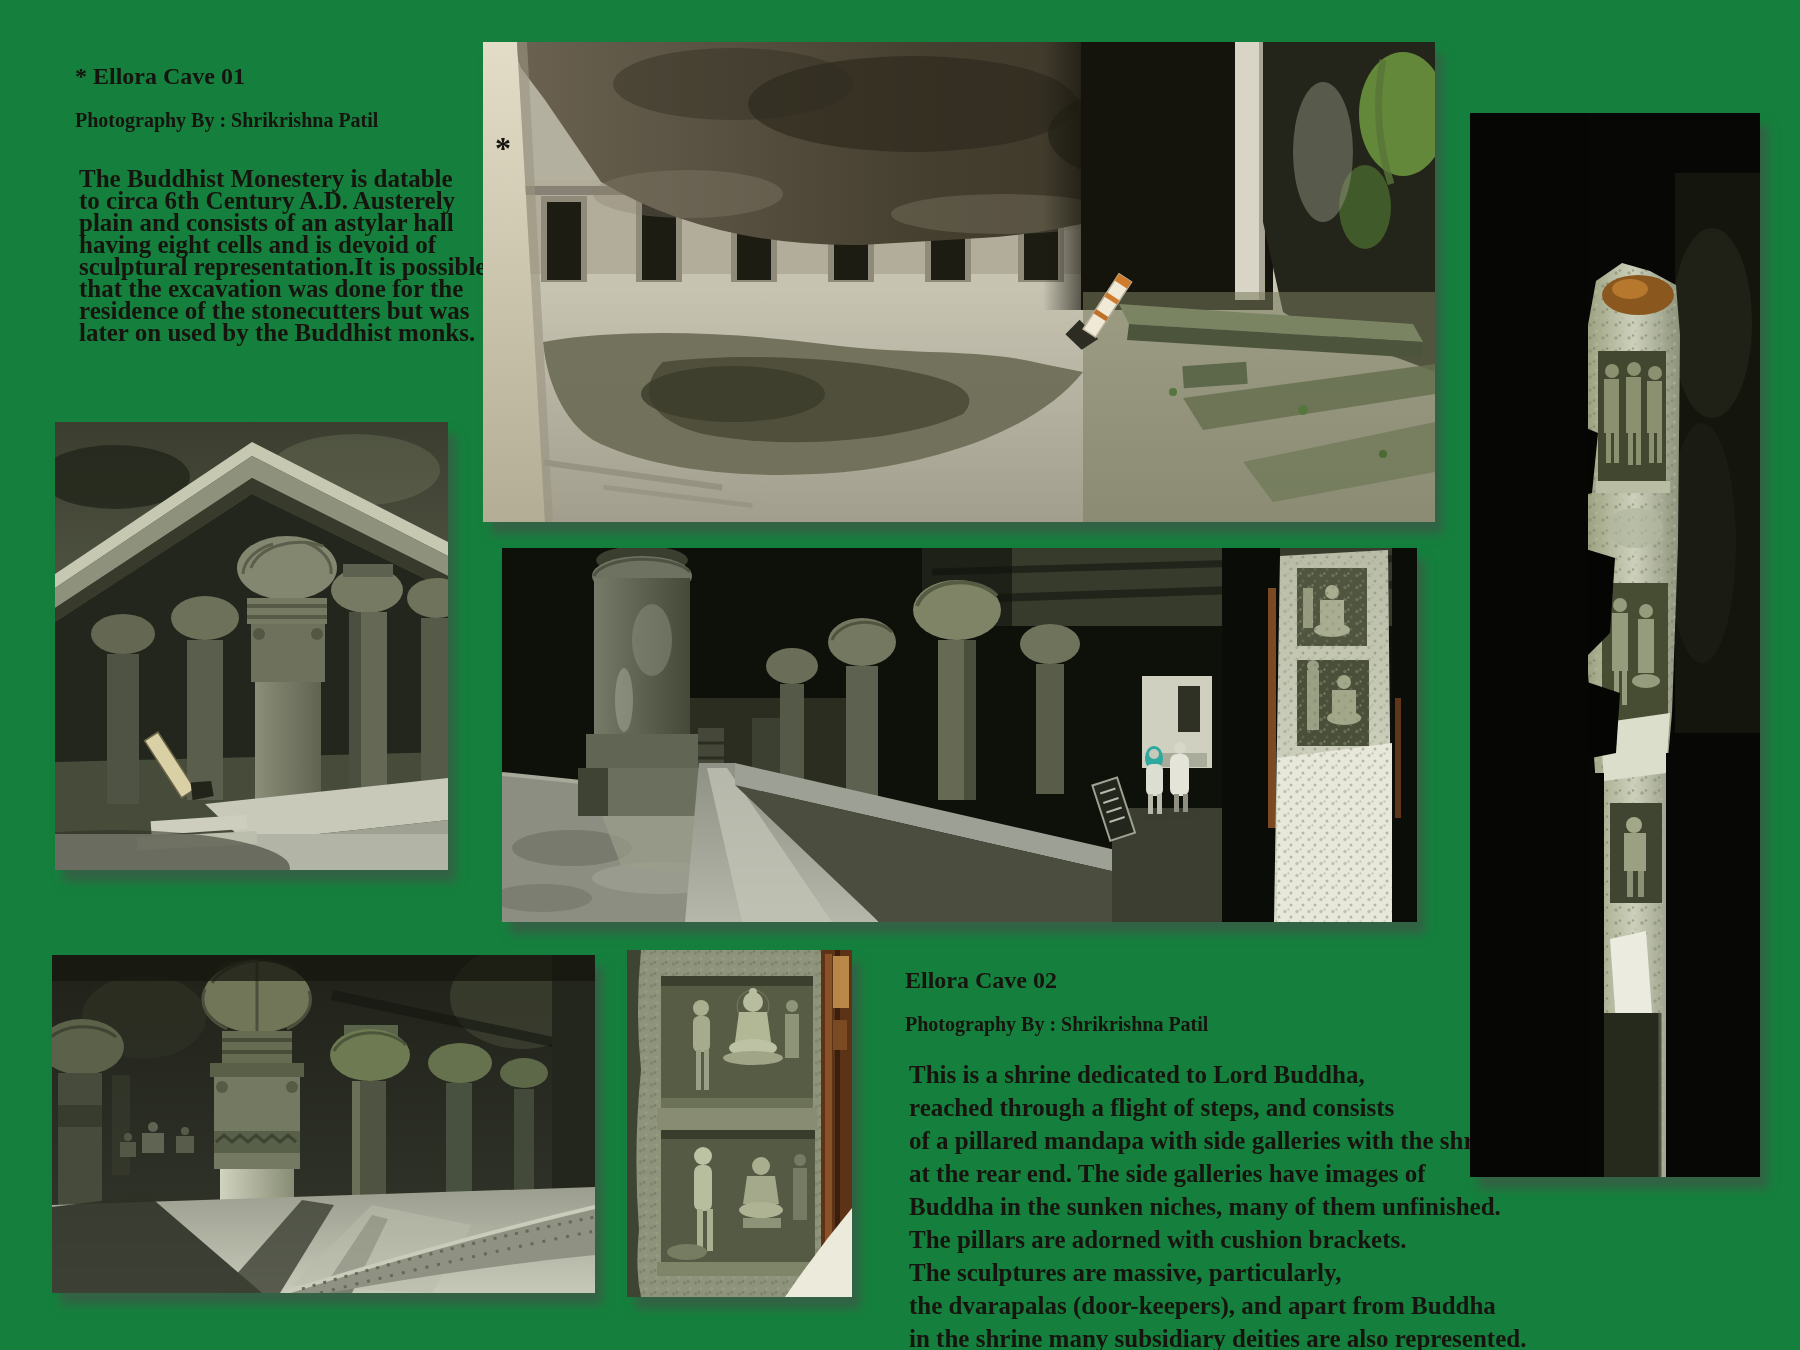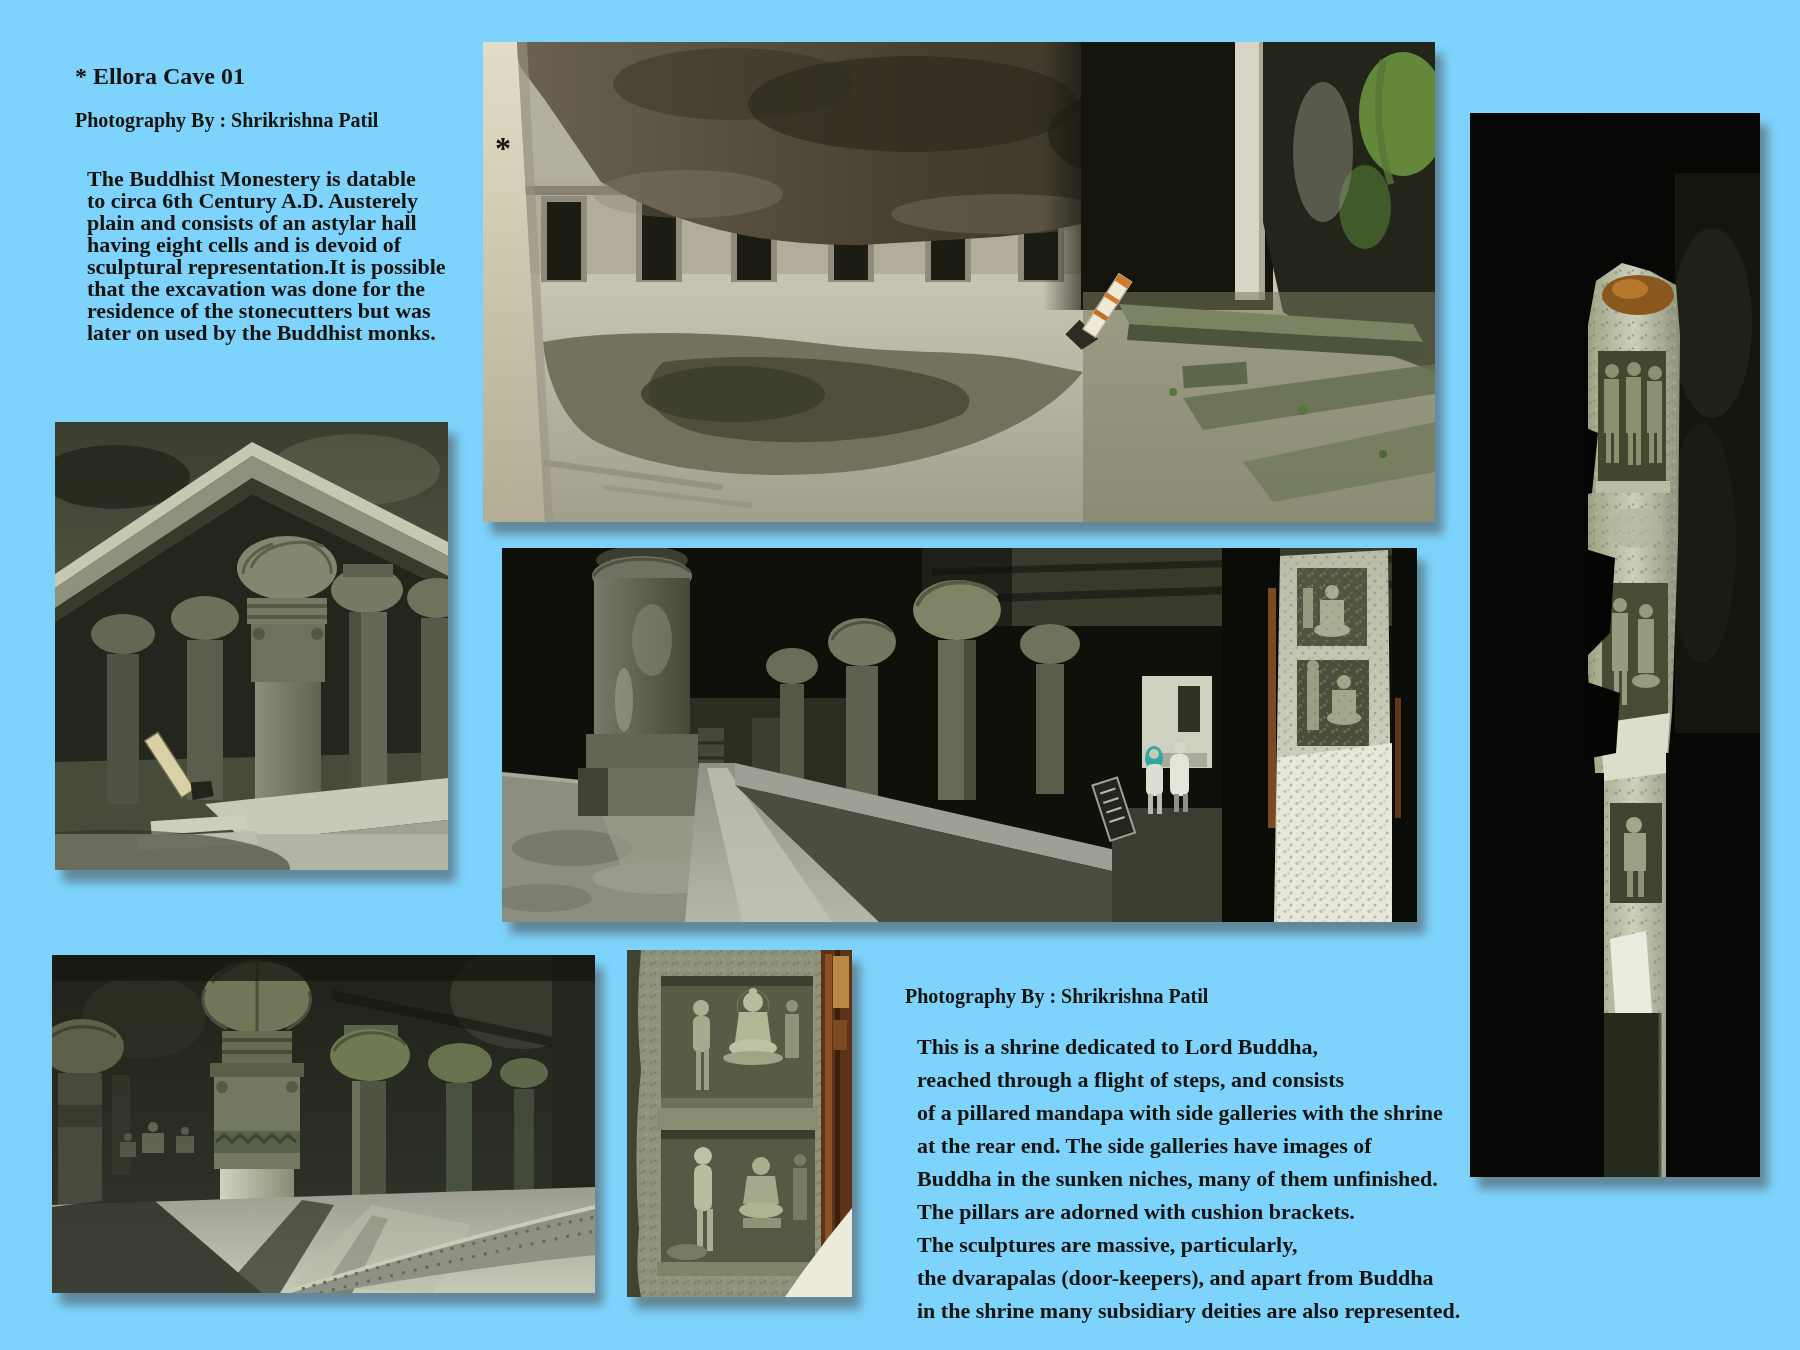--- a/index.html
+++ b/index.html
@@ -1,22 +1,22 @@
 <!DOCTYPE html>
 <html><head>
 <meta charset="utf-8">
 <style>
   html,body{margin:0;padding:0;}
   body{background:#e8e8e8;}
-  .page{position:relative;width:1800px;height:1350px;background:#7dd3fc;overflow:hidden;
+  .page{position:relative;width:1800px;height:1350px;background:#15803d;overflow:hidden;
         font-family:"Liberation Serif", serif;color:#17140f;}
   .textblock{position:absolute;font-weight:bold;}
   .tb-title{font-size:24px;line-height:28px;margin:0 0 18px 0;}
   .tb-credit{font-size:20px;line-height:24px;margin:18px 0 36px 0;}
-  .tb-body{font-size:22px;line-height:22px;margin:12px;white-space:pre-line;}
+  .tb-body{font-size:25px;line-height:22px;margin:4px;white-space:pre-line;}
   .block-cave02 .tb-credit{margin-bottom:22px;}
   .block-cave02 .tb-body{line-height:33px;}
   figure.photo{position:absolute;margin:0;padding:0;background:#202018;
                box-shadow:8px 12px 9px rgba(75,75,75,0.55);}
   figure.photo svg{display:block;}
   .photo-marker{position:absolute;left:12px;top:88px;font-size:32px;font-weight:bold;
                 color:#14120e;font-family:"Liberation Serif", serif;}
 </style>
 </head>
 <body>
@@ -30,20 +30,21 @@
 to circa 6th Century A.D. Austerely
 plain and consists of an astylar hall
 having eight cells and is devoid of
 sculptural representation.It is possible
 that the excavation was done for the
 residence of the stonecutters but was
 later on used by the Buddhist monks.</p>
   </div>
 
   <div class="textblock block-cave02" style="left:905px;top:966px;">
+    <h1 class="tb-title">Ellora Cave 02</h1>
     <h2 class="tb-credit">Photography By : Shrikrishna Patil</h2>
     <p class="tb-body">This is a shrine dedicated to Lord Buddha,
 reached through a flight of steps, and consists
 of a pillared mandapa with side galleries with the shrine
 at the rear end. The side galleries have images of
 Buddha in the sunken niches, many of them unfinished.
 The pillars are adorned with cushion brackets.
 The sculptures are massive, particularly,
 the dvarapalas (door-keepers), and apart from Buddha
 in the shrine many subsidiary deities are also represented.</p>

